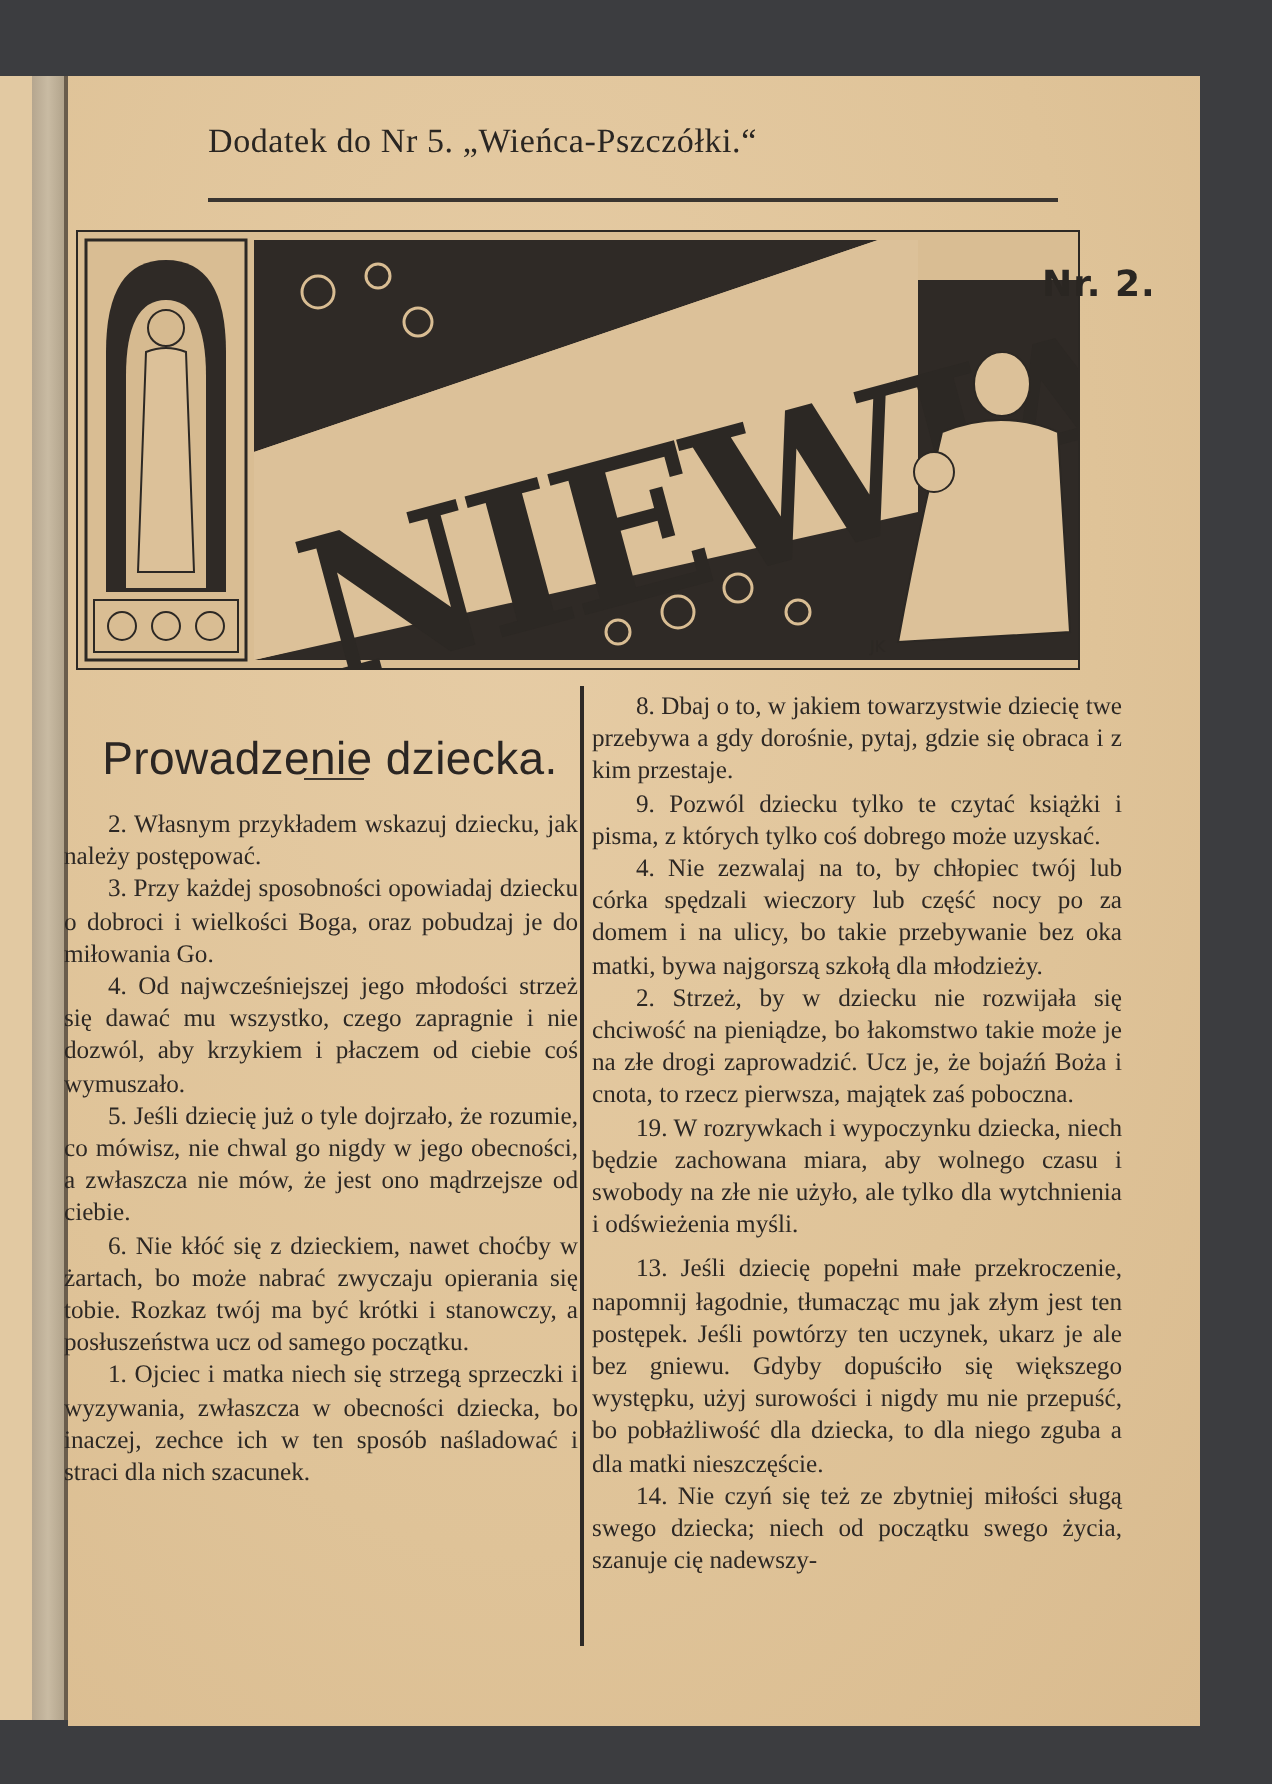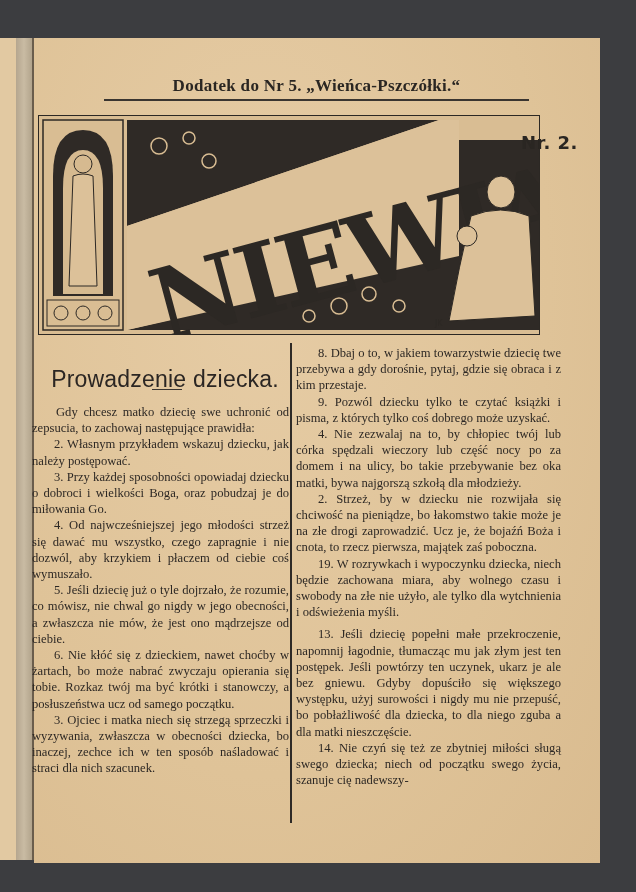--- a/index.html
+++ b/index.html
@@ -20,22 +20,22 @@
   .left-strip .edge {
     position: absolute; left: 32px; top: 0; width: 2px; height: 100%;
     background: #6a5d4c;
   }
   .page {
     position: absolute; left: 34px; top: 38px; width: 566px; height: 825px;
     background: #e0c49a;
     background-image: radial-gradient(ellipse at 40% 30%, #e6cca5 0%, #dfc398 60%, #d9bb8f 100%);
   }
   .supplement {
-    position: absolute; left: 70px; top: 38px; width: 425px; height: 22px;
-    text-align: center; font-weight: bold; font-size: 17px; color: #2a2622;
+    position: absolute; left: 70px; top: 23px; width: 425px; height: 22px;
+    text-align: left; font-weight: normal; font-size: 17px; color: #2a2622;
     font-family: "Liberation Serif", serif; letter-spacing: 0.3px;
   }
   .supplement-rule {
     position: absolute; left: 70px; top: 61px; width: 425px; height: 2px; background: #3a3530;
   }
   .masthead {
     position: absolute; left: 4px; top: 77px; width: 500px; height: 218px;
     border: 1.5px solid #2c2824;
     background: #d9bd93;
   }
@@ -118,27 +118,26 @@
   </div>
 
   <div class="issue-no">Nr. 2.</div>
 
   <div class="title">Prowadzenie dziecka.</div>
   <div class="title-rule"></div>
 
   <div class="col-divider"></div>
 
   <div class="col col-left">
-    <p class="first">Gdy chcesz matko dziecię swe uchronić od zepsucia, to zachowaj następujące prawidła:</p>
     <p>2. Własnym przykładem wskazuj dziecku, jak należy postępować.</p>
     <p>3. Przy każdej sposobności opowiadaj dziecku o dobroci i wielkości Boga, oraz pobudzaj je do miłowania Go.</p>
     <p>4. Od najwcześniejszej jego młodości strzeż się dawać mu wszystko, czego zapragnie i nie dozwól, aby krzykiem i płaczem od ciebie coś wymuszało.</p>
     <p>5. Jeśli dziecię już o tyle dojrzało, że rozumie, co mówisz, nie chwal go nigdy w jego obecności, a zwłaszcza nie mów, że jest ono mądrzejsze od ciebie.</p>
     <p>6. Nie kłóć się z dzieckiem, nawet choćby w żartach, bo może nabrać zwyczaju opierania się tobie. Rozkaz twój ma być krótki i stanowczy, a posłuszeństwa ucz od samego początku.</p>
-    <p>3. Ojciec i matka niech się strzegą sprzeczki i wyzywania, zwłaszcza w obecności dziecka, bo inaczej, zechce ich w ten sposób naśladować i straci dla nich szacunek.</p>
+    <p>1. Ojciec i matka niech się strzegą sprzeczki i wyzywania, zwłaszcza w obecności dziecka, bo inaczej, zechce ich w ten sposób naśladować i straci dla nich szacunek.</p>
   </div>
 
   <div class="col col-right">
     <p>8. Dbaj o to, w jakiem towarzystwie dziecię twe przebywa a gdy dorośnie, pytaj, gdzie się obraca i z kim przestaje.</p>
     <p>9. Pozwól dziecku tylko te czytać książki i pisma, z których tylko coś dobrego może uzyskać.</p>
     <p>4. Nie zezwalaj na to, by chłopiec twój lub córka spędzali wieczory lub część nocy po za domem i na ulicy, bo takie przebywanie bez oka matki, bywa najgorszą szkołą dla młodzieży.</p>
     <p>2. Strzeż, by w dziecku nie rozwijała się chciwość na pieniądze, bo łakomstwo takie może je na złe drogi zaprowadzić. Ucz je, że bojaźń Boża i cnota, to rzecz pierwsza, majątek zaś poboczna.</p>
     <p>19. W rozrywkach i wypoczynku dziecka, niech będzie zachowana miara, aby wolnego czasu i swobody na złe nie użyło, ale tylko dla wytchnienia i odświeżenia myśli.</p>
     <p class="gap">13. Jeśli dziecię popełni małe przekroczenie, napomnij łagodnie, tłumacząc mu jak złym jest ten postępek. Jeśli powtórzy ten uczynek, ukarz je ale bez gniewu. Gdyby dopuściło się większego występku, użyj surowości i nigdy mu nie przepuść, bo pobłażliwość dla dziecka, to dla niego zguba a dla matki nieszczęście.</p>
     <p>14. Nie czyń się też ze zbytniej miłości sługą swego dziecka; niech od początku swego życia, szanuje cię nadewszy-</p>

